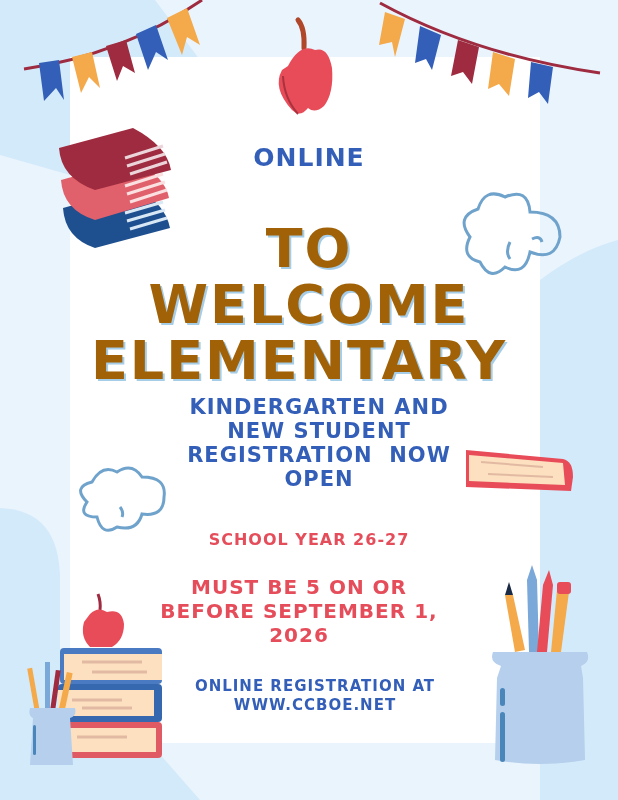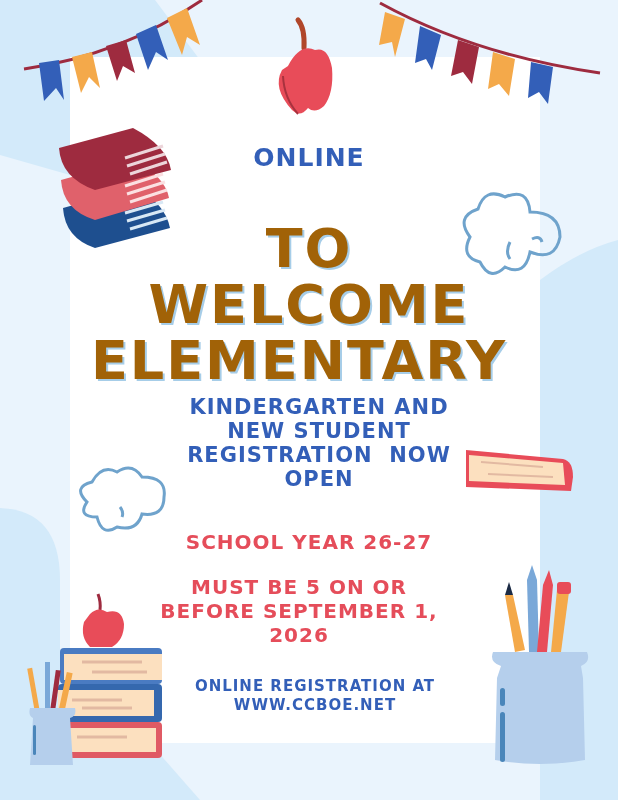--- a/index.html
+++ b/index.html
@@ -6,21 +6,21 @@
   body { width:618px; height:800px; position:relative; overflow:hidden; background:#eaf4fd; font-family:"DejaVu Sans", sans-serif; }
   .bg-layer { position:absolute; }
   .card { position:absolute; left:70px; top:57px; width:470px; height:686px; background:#ffffff; }
   .txt { position:absolute; left:0; width:618px; text-align:center; font-weight:900; font-family:"DejaVu Sans", sans-serif; letter-spacing:1px; }
   .welcome { top:143px; font-size:25px; color:#335fb8; }
   .title { color:#a16207; font-size:54px; line-height:56px; text-shadow:2px 2px 0 #a6cde8; letter-spacing:2px;margin-top:35px; }
   .t1 { top:186px; }
   .t2 { top:242px; }
   .t3 { top:298px; left:-10px; }
   .sub { color:#335fb8; font-size:21px; line-height:24px; top:395px; left:10px; }
-  .year { color:#e54d5a; font-size:20px; top:530px; }
+  .year { color:#e54d5a; font-size:16px; top:530px; }
   .age { color:#e54d5a; font-size:20px; line-height:24px; top:575px; left:-10px; }
   .online { color:#335fb8; font-size:15px; line-height:19px; top:677px; left:6px; }
   svg.deco { position:absolute; overflow:visible; }
 </style>
 </head>
 <body>
 
 <svg class="deco bg-layer" width="618" height="800" style="left:0;top:0;">
   <polygon points="0,0 155,0 200,60 70,60 70,175 0,155" fill="#d3eafa"></polygon>
   <path d="M0,508 Q60,510 60,580 L60,800 L0,800 Z" fill="#d3eafa"></path>

